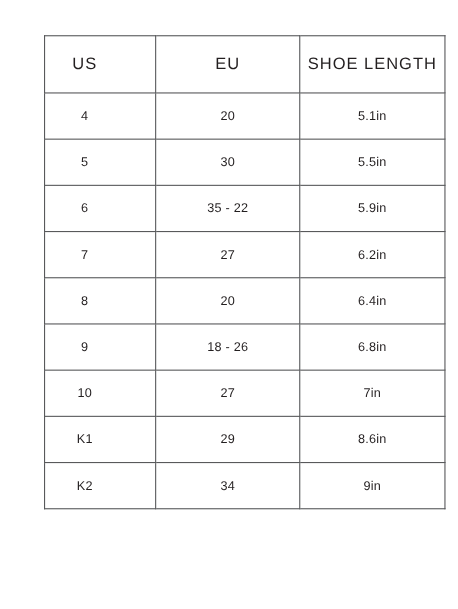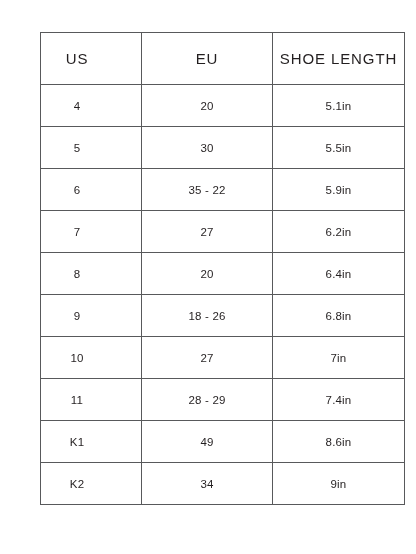--- a/index.html
+++ b/index.html
@@ -105,27 +105,22 @@
           <td class="cell-us">9</td>
           <td class="cell-eu">18 - 26</td>
           <td class="cell-len">6.8in</td>
         </tr>
         <tr>
           <td class="cell-us">10</td>
           <td class="cell-eu">27</td>
           <td class="cell-len">7in</td>
         </tr>
         <tr>
-          <td class="cell-us">11</td>
-          <td class="cell-eu">28 - 29</td>
-          <td class="cell-len">7.4in</td>
-        </tr>
-        <tr>
           <td class="cell-us">K1</td>
-          <td class="cell-eu">49</td>
+          <td class="cell-eu">29</td>
           <td class="cell-len">8.6in</td>
         </tr>
         <tr>
           <td class="cell-us">K2</td>
           <td class="cell-eu">34</td>
           <td class="cell-len">9in</td>
         </tr>
       </tbody>
   </table>
 </div>

